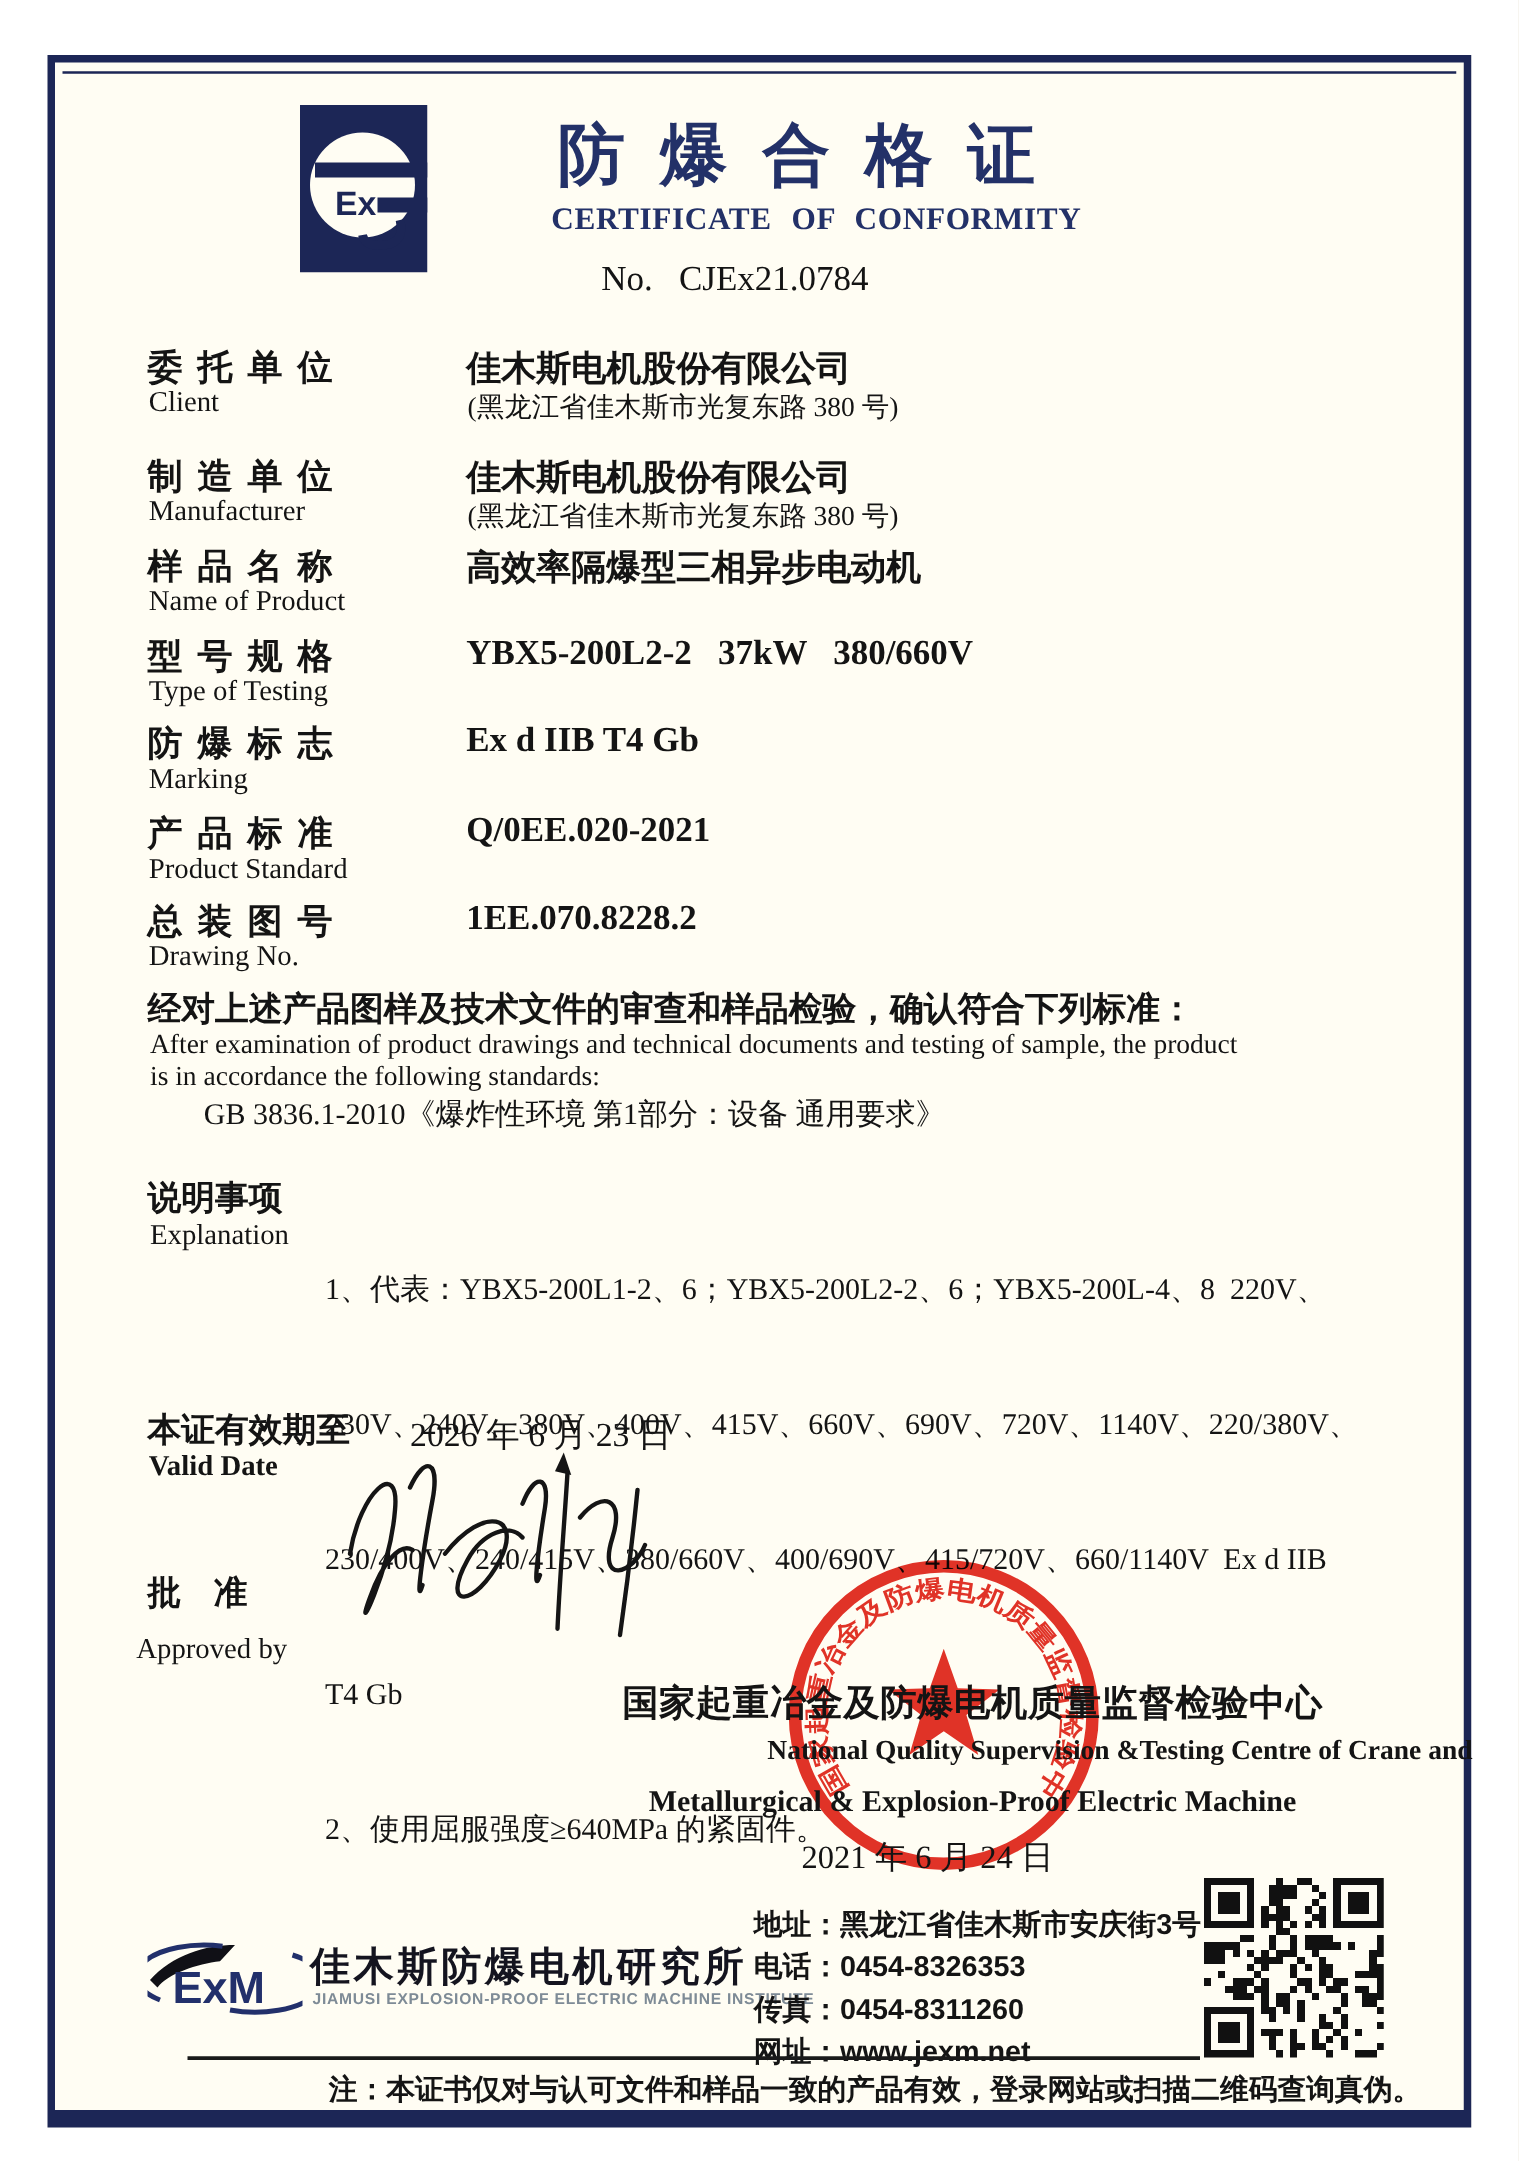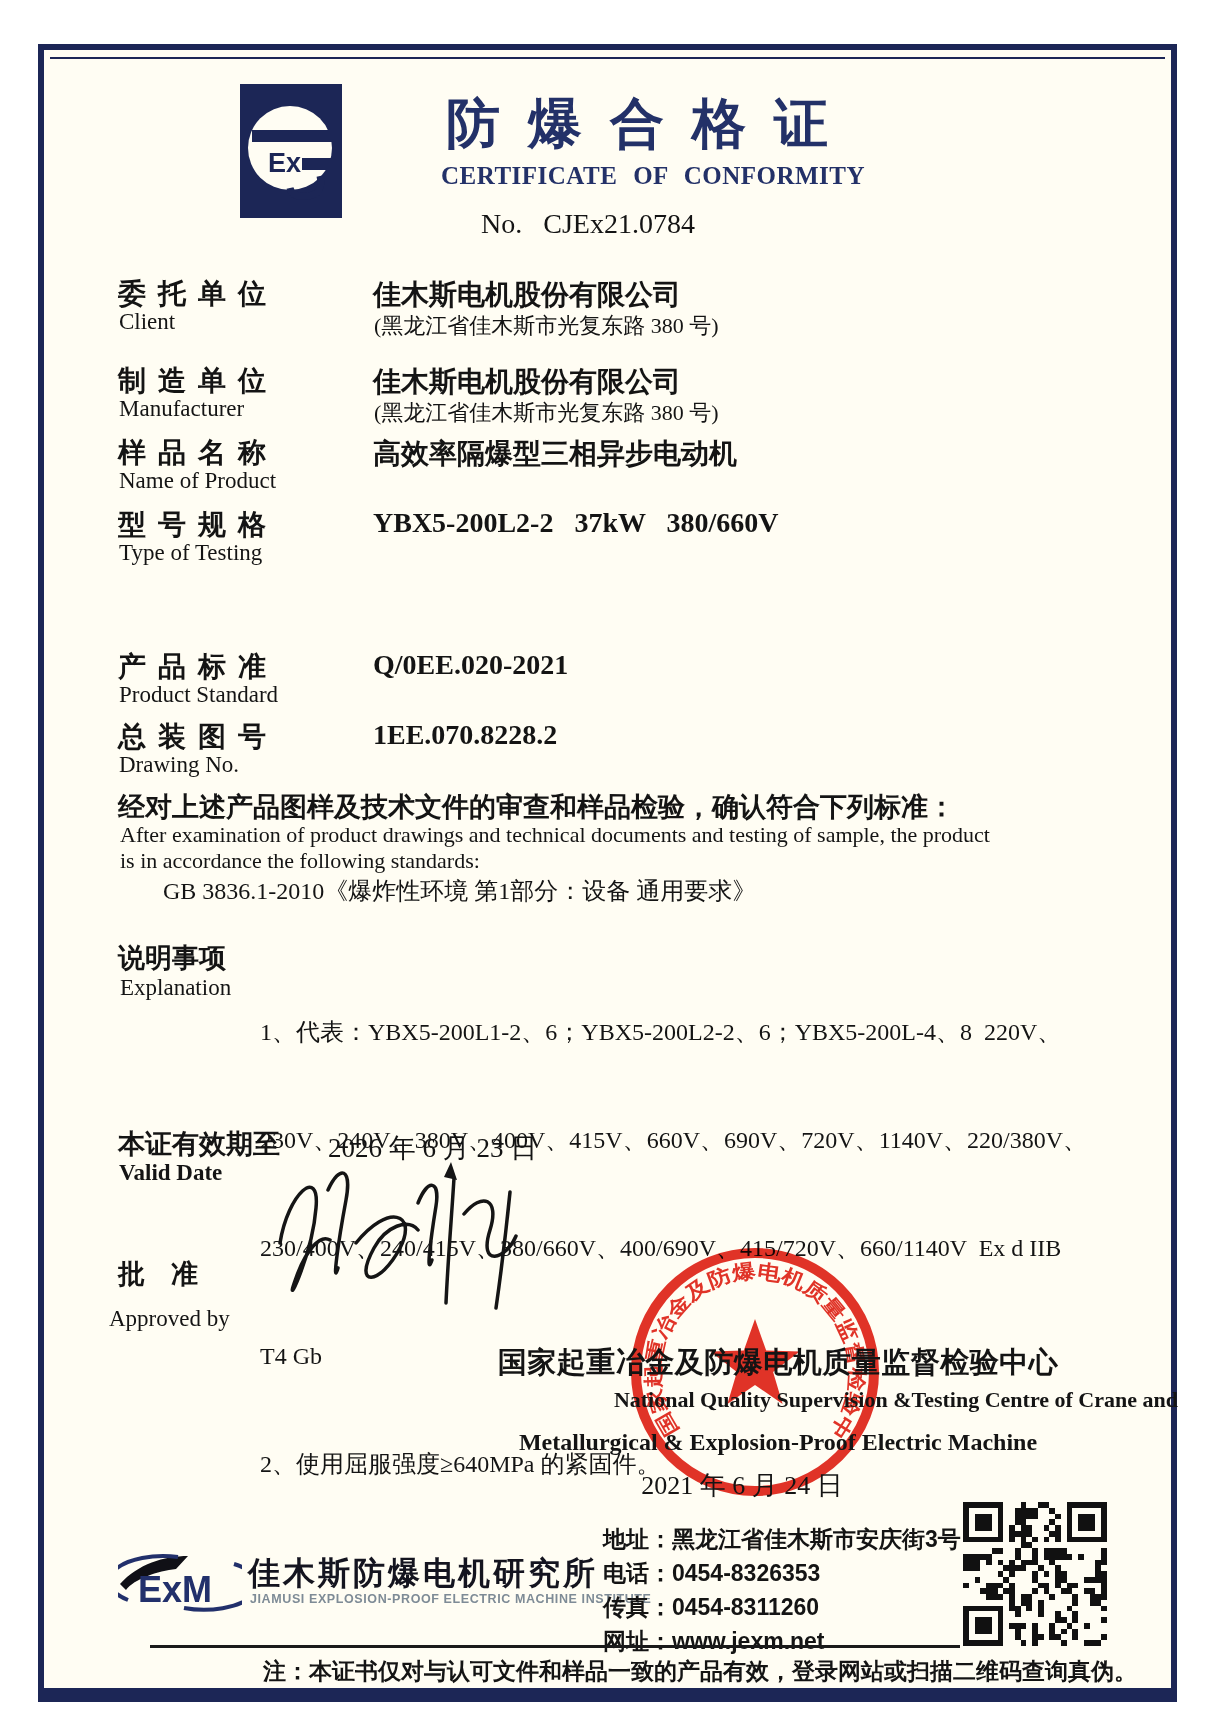--- a/index.html
+++ b/index.html
@@ -100,20 +100,25 @@
   </div>
   <div class="frow" style="top:434px">
     <div class="fl-zh">样品名称</div>
     <div class="fl-en">Name of Product</div>
     <div class="fv">高效率隔爆型三相异步电动机</div>
   </div>
   <div class="frow" style="top:506px">
     <div class="fl-zh">型号规格</div>
     <div class="fl-en">Type of Testing</div>
     <div class="fv">YBX5-200L2-2   37kW   380/660V</div>
+  </div>
+  <div class="frow" style="top:576px">
+    <div class="fl-zh">防爆标志</div>
+    <div class="fl-en">Marking</div>
+    <div class="fv">Ex d IIB T4 Gb</div>
   </div>
   <div class="frow" style="top:648px">
     <div class="fl-zh">产品标准</div>
     <div class="fl-en">Product Standard</div>
     <div class="fv">Q/0EE.020-2021</div>
   </div>
   <div class="frow" style="top:718px">
     <div class="fl-zh">总装图号</div>
     <div class="fl-en">Drawing No.</div>
     <div class="fv">1EE.070.8228.2</div>

